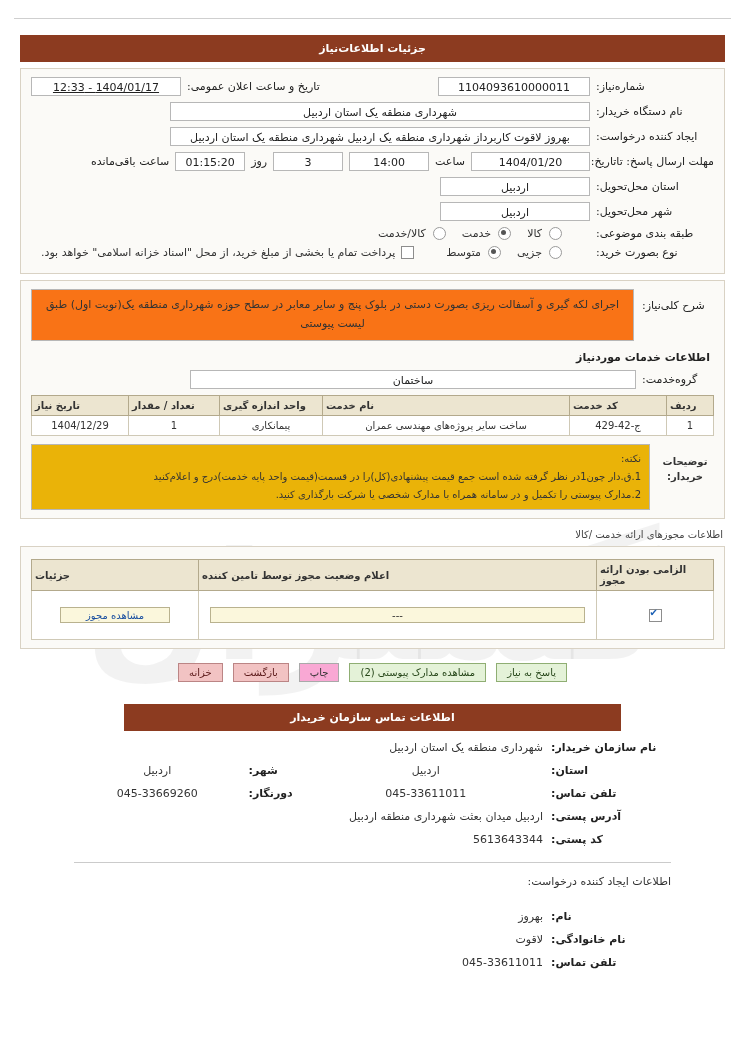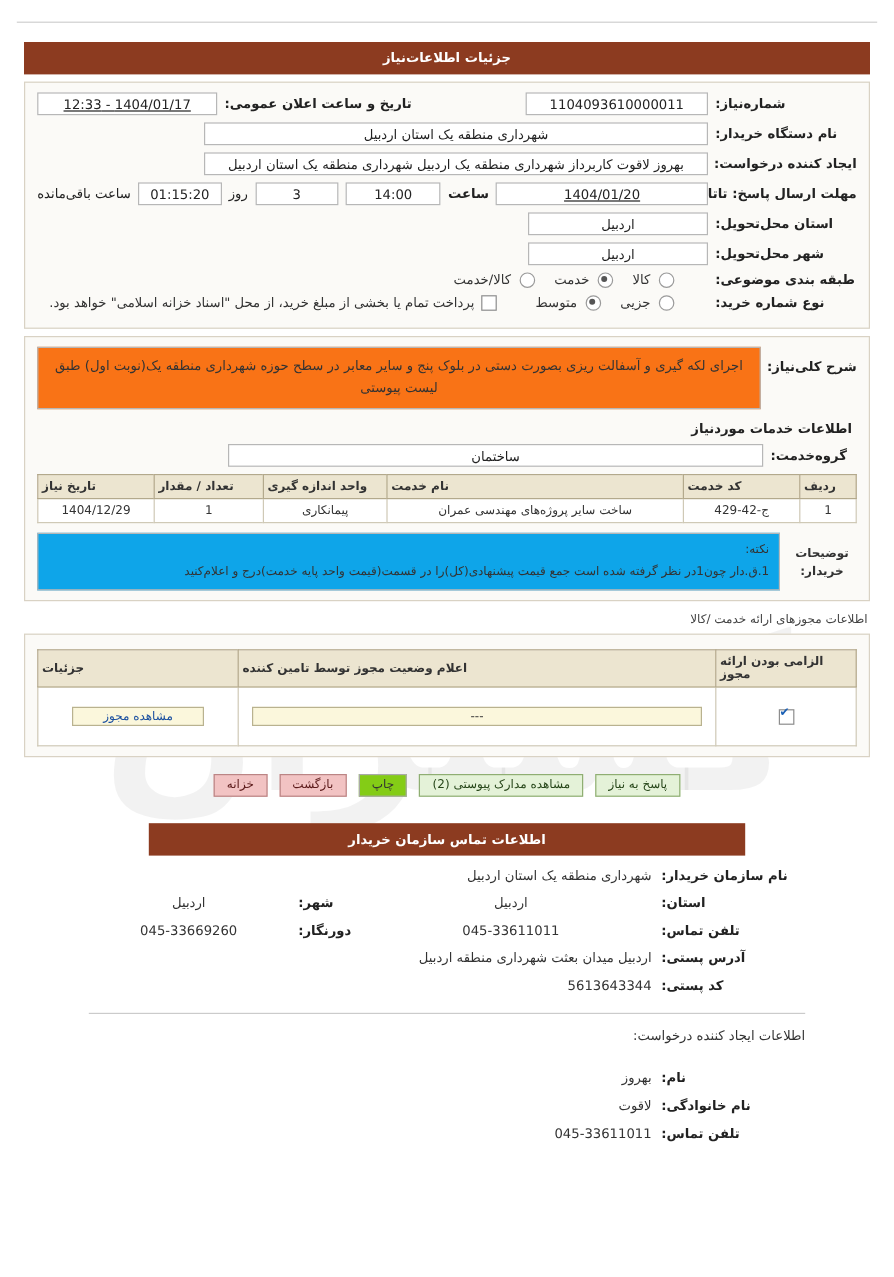--- a/index.html
+++ b/index.html
@@ -51,42 +51,42 @@
   }
   .row{
     display:flex;
     align-items:center;
     margin-bottom:6px;
     gap:6px;
   }
   .lbl{
     font-size:11px;
     color:#222;
-    font-weight:bold;
+    font-weight:normal;
     text-align:left;
     white-space:nowrap;
   }
   .lbl.w130{width:118px;}
   .fld{
     border:1px solid #b7b7b7;
     background:#ffffff;
     height:19px;
     line-height:19px;
     font-size:11px;
     text-align:center;
     color:#222;
     padding:0 4px;
     box-sizing:border-box;
     overflow:hidden;
     white-space:nowrap;
   }
   .f-num{width:152px;}
   .f-wide{width:420px;}
   .f-date{width:150px;text-decoration:underline;}
-  .f-mid{width:178px;text-decoration:underline;}
+  .f-mid{width:119px;}
   .f-time{width:80px;}
   .f-day{width:70px;}
   .f-clock{width:70px;}
   .f-loc{width:150px;}
   .link{
     color:#1a4fa0;
     text-decoration:underline;
     font-size:10px;
     cursor:pointer;
     white-space:nowrap;
@@ -158,21 +158,21 @@
     width:58px;
     font-size:10px;
     font-weight:bold;
     text-align:center;
     padding-top:10px;
     line-height:1.5;
   }
   .note-body{
     flex:1;
     border:1px solid #b7b7b7;
-    background:#0ea5e9;
+    background:#eab308;
     padding:5px 8px;
     font-size:10px;
     line-height:1.8;
     text-align:right;
   }
   .small-title{
     font-size:10px;
     color:#444;
     margin:10px 8px 4px 8px;
     text-align:right;
@@ -224,21 +224,21 @@
     margin:14px 0 6px 0;
   }
   .btn{
     font-size:10px;
     padding:3px 10px;
     border:1px solid #9b9b9b;
     cursor:pointer;
     white-space:nowrap;
   }
   .btn.green{background:#e4f2d8;border-color:#8fae73;color:#27471a;}
-  .btn.gray{background:#84cc16;border-color:#a9a9a9;color:#333;}
+  .btn.gray{background:#f9a8d4;border-color:#a9a9a9;color:#333;}
   .btn.red{background:#f2c3c3;border-color:#bb8585;color:#5b1a1a;}
   .contact{
     margin:0 60px;
     padding-top:10px;
     font-size:11px;
   }
   .crow{
     display:flex;
     align-items:center;
     margin-bottom:10px;
@@ -335,21 +335,21 @@
           <span>خدمت</span>
         </div>
         <div class="radio-item">
           <span class="radio"></span>
           <span>کالا/خدمت</span>
         </div>
       </div>
     </div>
 
     <div class="row">
-      <div class="lbl w130">نوع شماره خرید:</div>
+      <div class="lbl w130">نوع بصورت خرید:</div>
       <div class="radio-group" style="padding-right:28px;">
         <div class="radio-item">
           <span class="radio"></span>
           <span>جزیی</span>
         </div>
         <div class="radio-item">
           <span class="radio on"></span>
           <span>متوسط</span>
         </div>
       </div>
@@ -395,20 +395,21 @@
           <td>1404/12/29</td>
         </tr>
       </tbody>
     </table>
 
     <div class="note-wrap">
       <div class="note-label">توضیحات خریدار:</div>
       <div class="note-body">
         <div>نکته:</div>
         <div>1.ق.دار چون1در نظر گرفته شده است جمع قیمت پیشنهادی(کل)را در  قسمت(قیمت واحد پایه خدمت)درج و اعلام‌کنید</div>
+        <div>2.مدارک پیوستی را تکمیل و در سامانه همراه با مدارک شخصی یا شرکت بارگذاری کنید.</div>
       </div>
     </div>
   </div>
 
   <div class="small-title">اطلاعات مجوزهای ارائه خدمت /کالا</div>
 
   <div class="panel">
     <table class="grid">
       <thead>
         <tr>

